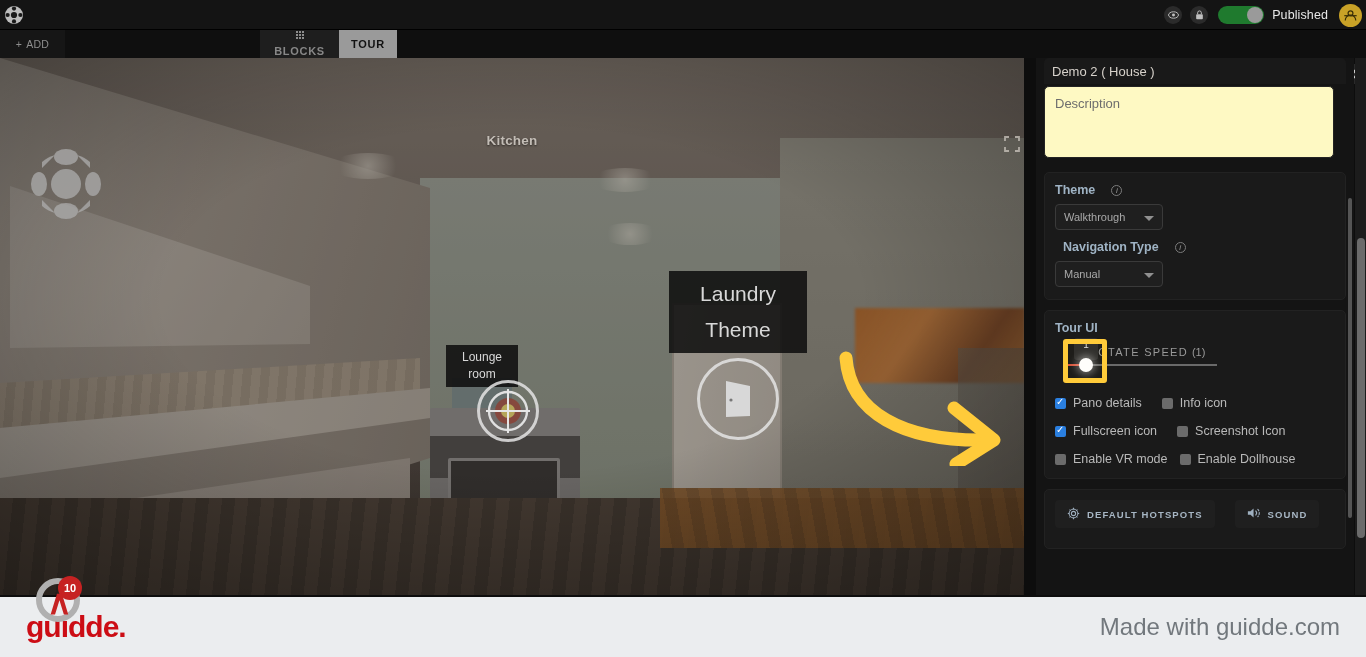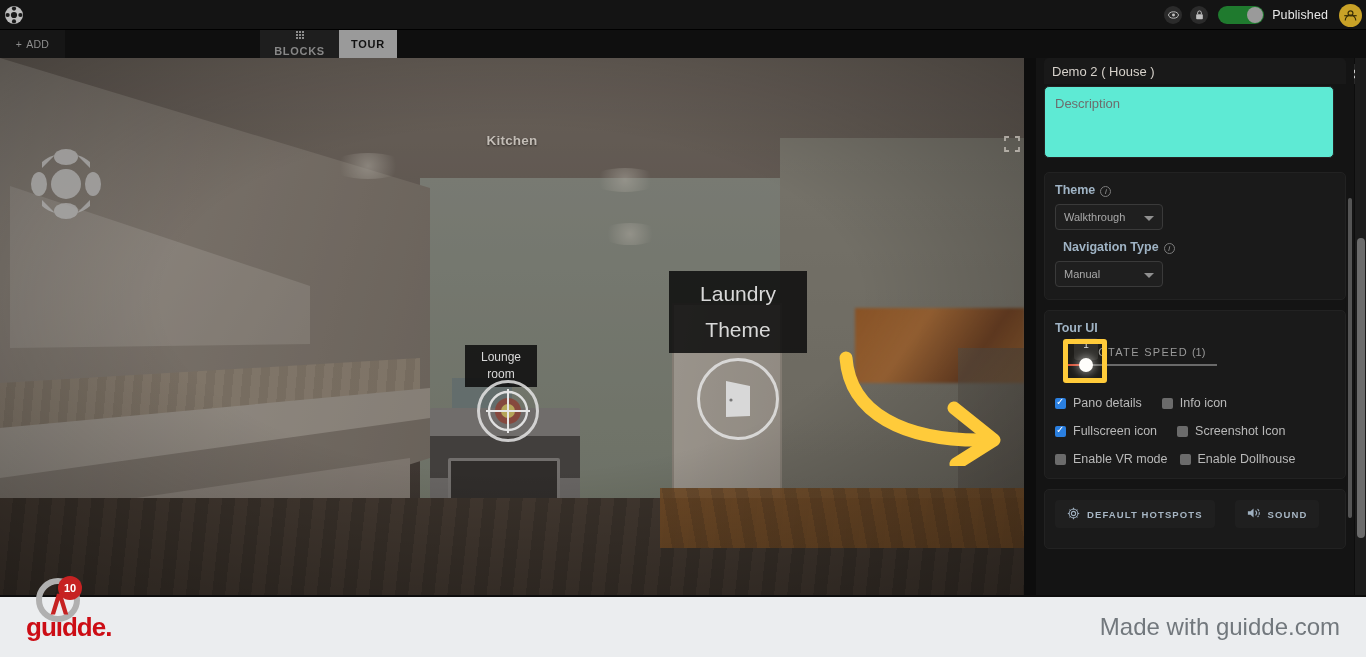--- a/index.html
+++ b/index.html
@@ -199,21 +199,21 @@
     position: absolute; left: 1004px; top: 78px; width: 16px; height: 16px; opacity:.7;
   }
   .hotspot-label {
     position: absolute; background: rgba(13,13,13,.86); color: #d8d8d8;
     font-size: 13px; text-align: center; line-height: 19px; padding: 5px 10px;
   }
   .lbl-laundry {
     left: 669px; top: 213px; width: 138px; font-size: 21px; line-height: 36px;
     padding: 5px 8px;
   }
-  .lbl-lounge { left: 465px; top: 287px; width: 72px; font-size:12px; line-height:17px; padding:4px 6px;}
+  .lbl-lounge { left: 446px; top: 287px; width: 72px; font-size:12px; line-height:17px; padding:4px 6px;}
   .ring-hotspot {
     position: absolute; border-radius: 50%;
     border: 3px solid rgba(228,228,228,.85);
   }
   .ring-door { left: 697px; top: 300px; width: 82px; height: 82px;
     display:flex; align-items:center; justify-content:center; }
   .ring-lounge-outer { left: 477px; top: 322px; width: 62px; height: 62px; }
   .target-ico { position:absolute; left: 486px; top: 331px; width: 44px; height: 44px;}
 
   
@@ -239,30 +239,30 @@
     position: absolute; left: 1036px; top: 58px; width: 318px; height: 537px;
     background: #141414; overflow: hidden;
   }
   .title-field {
     height: 26px; padding: 0 8px; color: #d7d2cb; font-size: 13px;
     display: flex; align-items: center; margin: 0 8px;
     background: #191919; border-radius: 5px 5px 0 0;
   }
   .desc-field {
     height: 72px; padding: 9px 10px; color: #6d6d6d; font-size: 13px;
-    margin: 2px 20px 14px 8px; background: #5eead4; border-radius: 5px;
+    margin: 2px 20px 14px 8px; background: #fef9c3; border-radius: 5px;
     border: 1px solid #232323;
   }
   .section {
     margin: 0 8px 10px 8px; background: #1a1a1a; border-radius: 5px;
     padding: 10px 10px 12px 10px; border: 1px solid #222;
   }
   .sec-title {
     color: #9fb3c4; font-size: 12.5px; font-weight: bold;
-    display: flex; align-items: flex-end; gap: 5px; margin-bottom: 7px;
+    display: flex; align-items: center; gap: 16px; margin-bottom: 7px;
   }
   .info-i {
     width: 11px; height: 11px; border-radius: 50%; border: 1px solid #7c7c7c;
     color: #9b9b9b; font-size: 8px; display:flex; align-items:center;
     justify-content:center; font-style: italic; font-weight: normal;
   }
   .select {
     width: 108px; height: 26px; background: #1f1f1f; border: 1px solid #3a3a3a;
     border-radius: 4px; color: #a9a9a9; font-size: 11px;
     display: flex; align-items: center; padding: 0 8px; position: relative; text-align: right;
@@ -331,21 +331,21 @@
     background: #1c1c1c;
   }
 
   
   .footer {
     position: absolute; left: 0; top: 597px; width: 1366px; height: 60px;
     background: #ebedef; display: flex; align-items: center;
     justify-content: space-between; padding: 0 26px;
   }
   .guidde-logo {
-    color: #cc0d15; font-size: 26px; font-weight: bold; letter-spacing: -1px;
+    color: #cc0d15; font-size: 30px; font-weight: bold; letter-spacing: -1px;
   }
   .made-with { color: #72787d; font-size: 24px; }
 </style>
 </head>
 <body>
 
 <div id="app">
 
   <div class="topbar">
     <div class="brand-logo">

